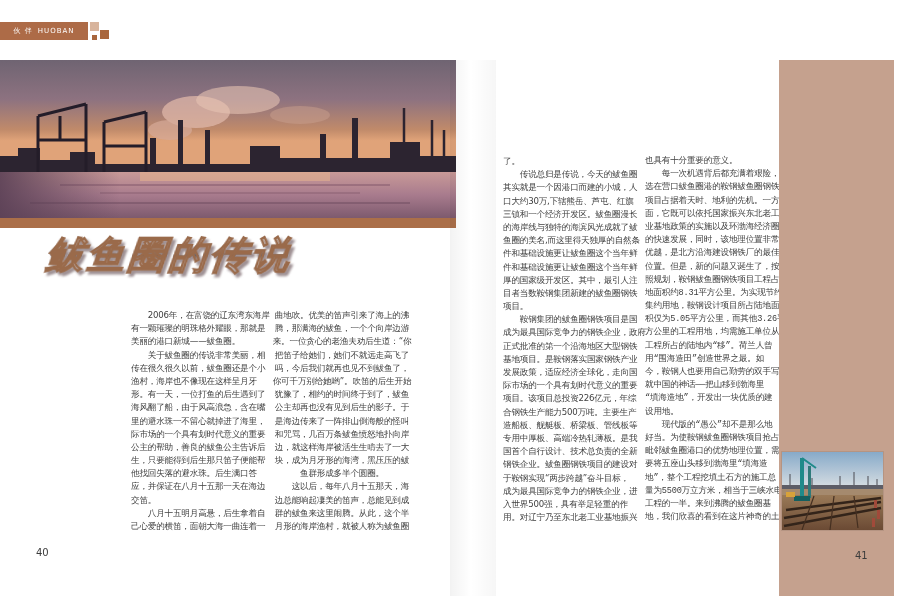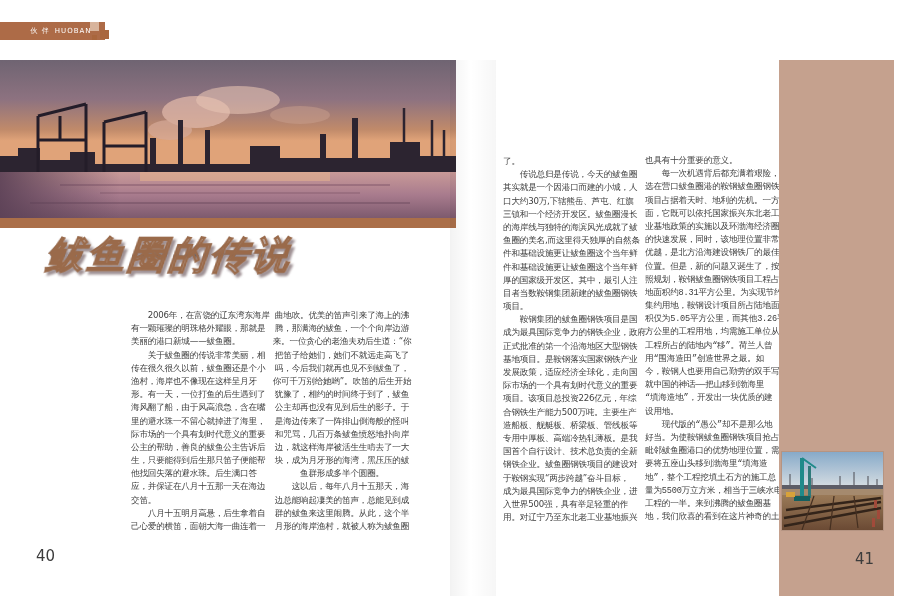--- a/index.html
+++ b/index.html
@@ -1,21 +1,21 @@
 <!DOCTYPE html>
 <html><head>
 <meta charset="utf-8">
 <style>
   html,body{margin:0;padding:0;}
   body{width:900px;height:600px;position:relative;background:#ffffff;overflow:hidden;
        font-family:"DejaVu Sans","Liberation Sans",sans-serif;}
   .abs{position:absolute;}
   
   .header-bar{left:0;top:22px;width:88px;height:18px;background:#ad6b47;color:#fff;
-    display:flex;align-items:center;justify-content:center;gap:5px;font-size:7px;letter-spacing:1px;padding-left:17px;}
+    display:flex;align-items:center;justify-content:center;gap:5px;font-size:7px;letter-spacing:1px;}
   .sq{position:absolute;}
   .sq-light{left:90px;top:22px;width:9px;height:9px;background:#d8b49c;}
   .sq-dark1{left:100px;top:30px;width:9px;height:9px;background:#a9663d;}
   .sq-dark2{left:92px;top:35px;width:5px;height:5px;background:#a9663d;}
   
   .hero{left:0;top:60px;width:456px;height:158px;overflow:hidden;}
   .hero svg{display:block;}
   .hero-strip{left:0;top:218px;width:456px;height:10px;background:#ab6f49;}
   
   .title{left:46px;top:230px;font-size:38px;font-weight:bold;font-style:italic;letter-spacing:3px;
@@ -32,21 +32,21 @@
   .col-l2{left:272px;top:309px;width:140px;text-align:center;}
   .col-r1{left:503px;top:155px;width:141px;}
   .col-r2{left:645px;top:155px;width:141px;font-family:Liberation Mono, monospace;}
   
   .gutter{left:450px;top:60px;width:46px;height:536px;
     background:linear-gradient(90deg,rgba(0,0,0,0.05),rgba(0,0,0,0.0) 45%,rgba(0,0,0,0.035) 100%);}
   
   .band{left:779px;top:60px;width:115px;height:536px;background:#c5a18e;}
   .side-photo{left:782px;top:452px;width:101px;height:78px;overflow:hidden;box-shadow:0 0 0 1px rgba(0,0,0,0.08);}
   
-  .pn{font-size:15px;color:#3c3c3c;}
+  .pn{font-size:10px;color:#3c3c3c;}
   .pn-left{left:36px;top:547px;}
   .pn-right{left:855px;top:550px;}
 </style>
 </head>
 <body>
 
 <div class="abs header-bar">
   <span>伙 伴</span>
   <span>HUOBAN</span>
 </div>

